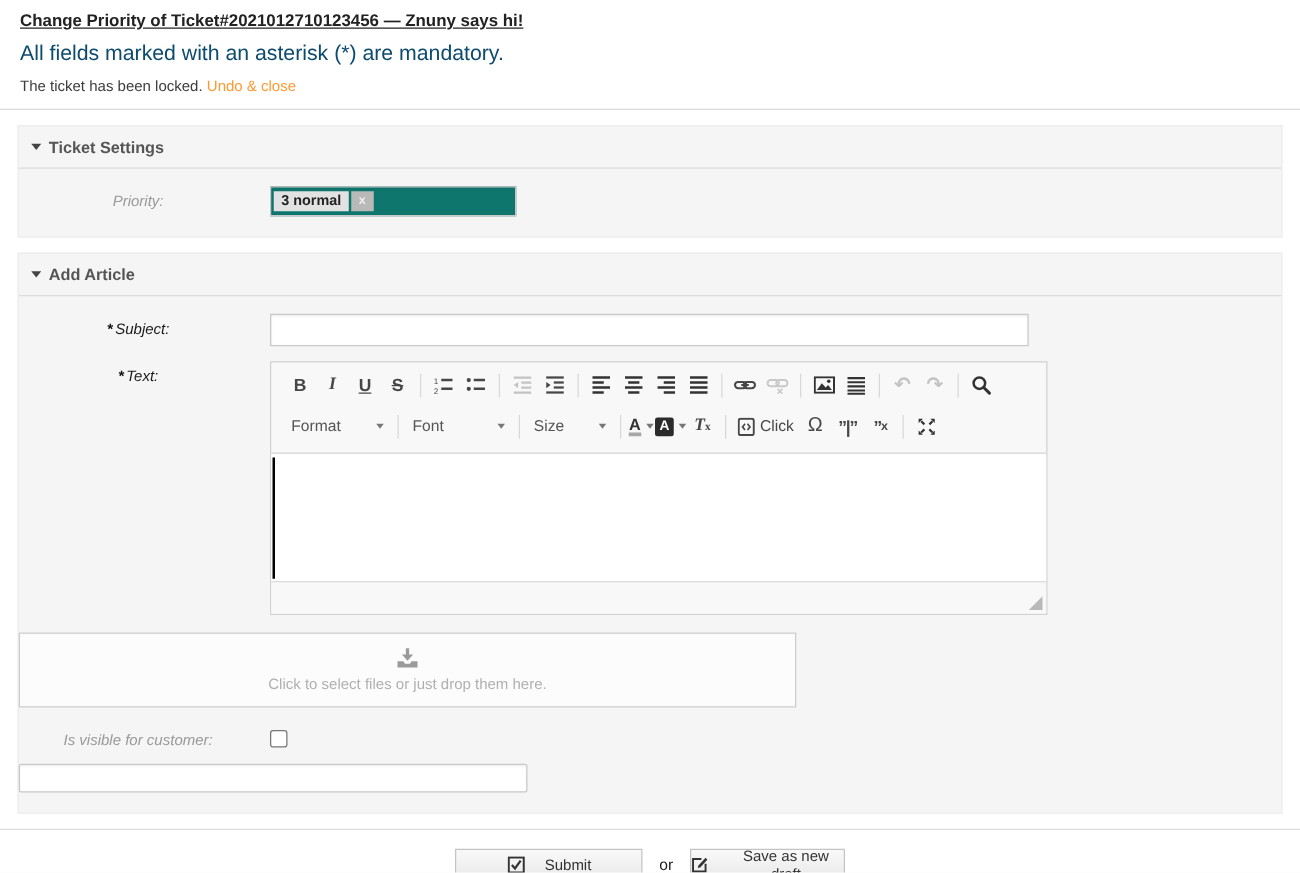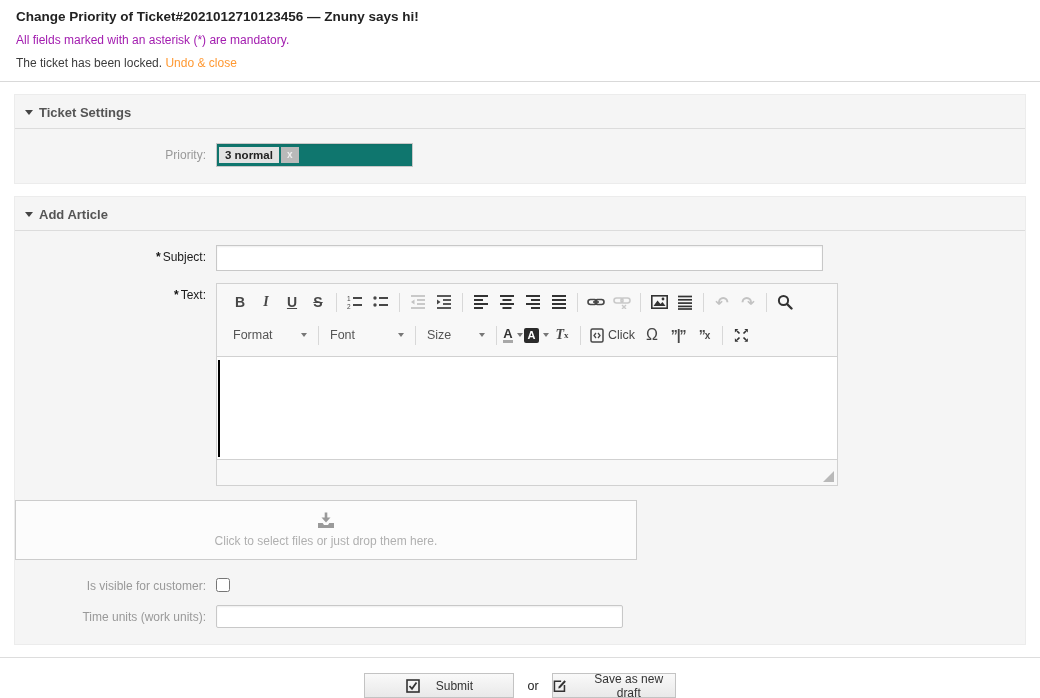--- a/index.html
+++ b/index.html
@@ -2,39 +2,39 @@
 <html><head>
 <meta charset="utf-8">
 <style>
   * { margin:0; padding:0; box-sizing:border-box; }
   html,body { width:1040px; height:698px; background:#fff; overflow:hidden;
     font-family:"Liberation Sans","DejaVu Sans",sans-serif; }
   a { text-decoration:none; }
 
   
   .page-header { padding:9px 16px 0 16px; }
-  .page-title { font-size:13.5px; font-weight:bold; color:#222; margin-bottom:9px; }
-  .mandatory-note { font-size:12px; color:#a21caf; margin-bottom:9px; }
+  .page-title { font-size:13.5px; font-weight:bold; color:#222; margin-bottom:9px;text-decoration:underline; }
+  .mandatory-note { font-size:17px; color:#0c4a6e; margin-bottom:9px; }
   .locked-row { font-size:12px; color:#3c3c3c; margin-bottom:11px; }
   .undo-link { color:#ff9933; cursor:pointer; }
   .page-sep { border:none; border-top:1px solid #d9d9d9; }
 
   
   .content { padding:12px 14px 0 14px; }
   .widget { background:#f5f5f5; border:1px solid #ececec; margin-bottom:12px; }
   .widget-header { padding:8px 10px 7px 10px; border-bottom:1px solid #dcdcdc; cursor:pointer;font-weight:bold; }
   .caret-down { display:inline-block; width:0; height:0; border-left:4px solid transparent;
      border-right:4px solid transparent; border-top:5px solid #444; margin-right:6px; vertical-align:2px; }
   .widget-title { font-size:13px; color:#555; }
   .widget-body { padding:14px 0 16px 0; }
 
   .field-row { display:flex; align-items:flex-start; margin-bottom:12px; }
   .field-row:last-child { margin-bottom:0; }
-  .flabel { width:201px; text-align:right; padding-right:10px; font-size:12px; color:#999;
-     padding-top:5px; flex:none; }
+  .flabel { width:201px; text-align:center; padding-right:10px; font-size:12px; color:#999;
+     padding-top:5px; flex:none;font-style:italic; }
   .flabel.dark { color:#1a1a1a; }
   .star { color:#111; font-weight:bold; margin-right:2px; font-size:12px; }
 
   
   .tag-input { width:197px; height:24px; background:#0f766e; border:1px solid #c8c8c8;
      box-shadow:inset 0 1px 2px rgba(0,0,0,.08); display:flex; align-items:center; padding:2px; }
   .tag-label { background:#e2e2e2; color:#222; font-size:11.5px; font-weight:bold; padding:2px 6px; }
   .tag-x { background:#b9b9b9; color:#efefef; font-size:10px; font-weight:bold; padding:3px 6px;
      margin-left:2px; cursor:pointer; line-height:10px; }
 
@@ -362,21 +362,20 @@
           <div class="dropzone-text">Click to select files or just drop them here.</div>
         </div>
       </div>
 
       <div class="field-row" style="margin-top:14px">
         <div class="flabel">Is visible for customer:</div>
         <input type="checkbox" class="checkbox" style="">
       </div>
 
       <div class="field-row" style="margin-top:12px">
-        <div class="flabel">Time units (work units):</div>
         <input class="text-input time-input" value="" style="">
       </div>
 
     </div>
   </div>
 </div>
 
 <hr class="footer-sep">
 <div class="footer">
   <button class="btn btn-submit">

